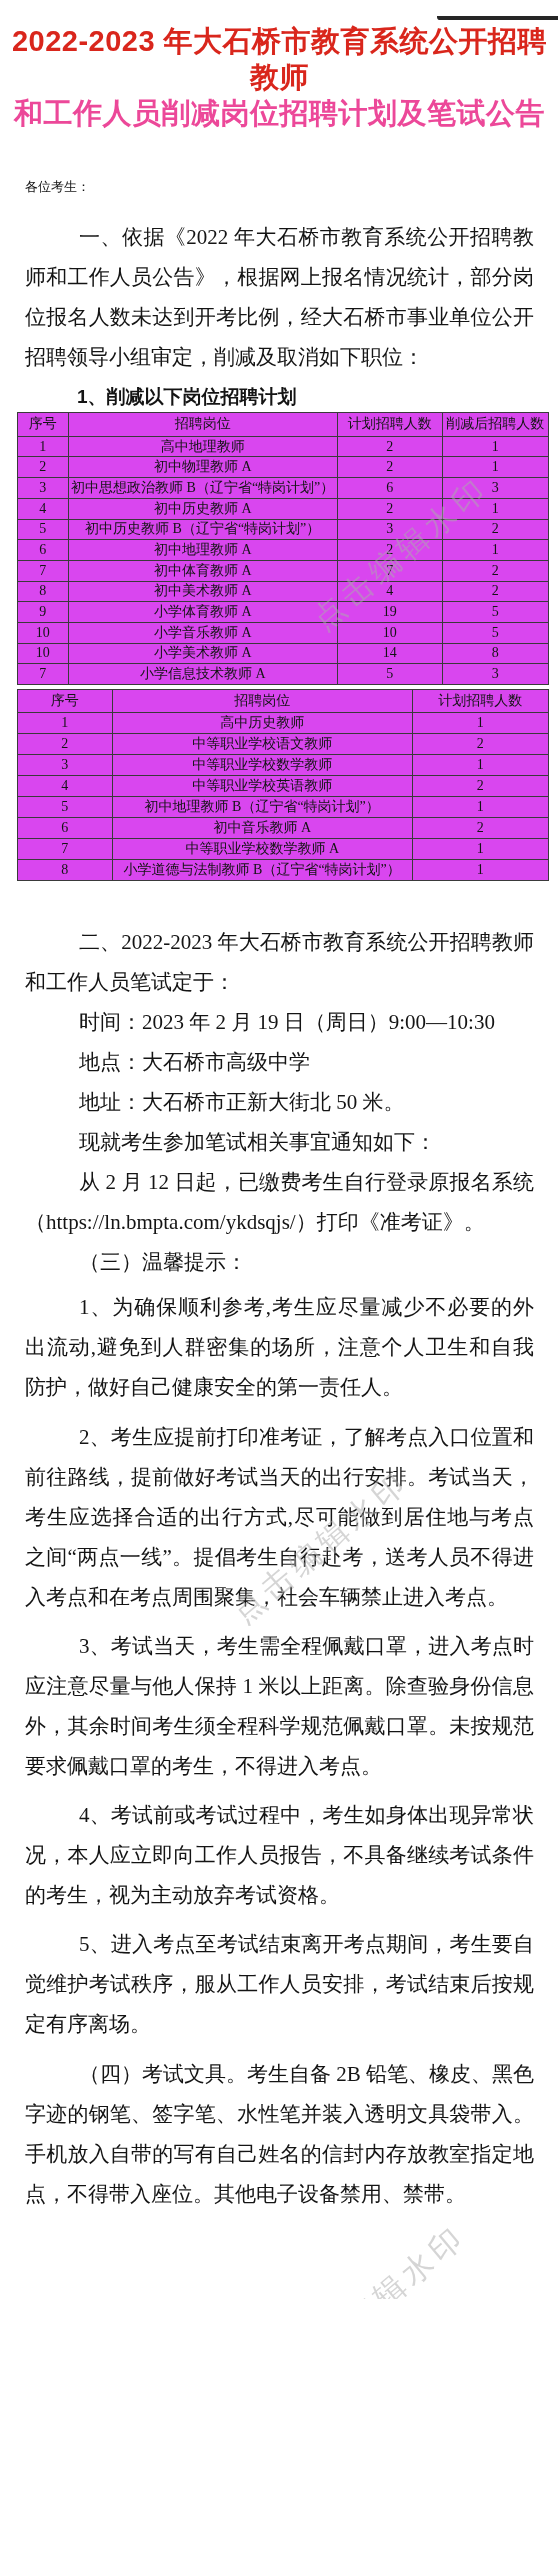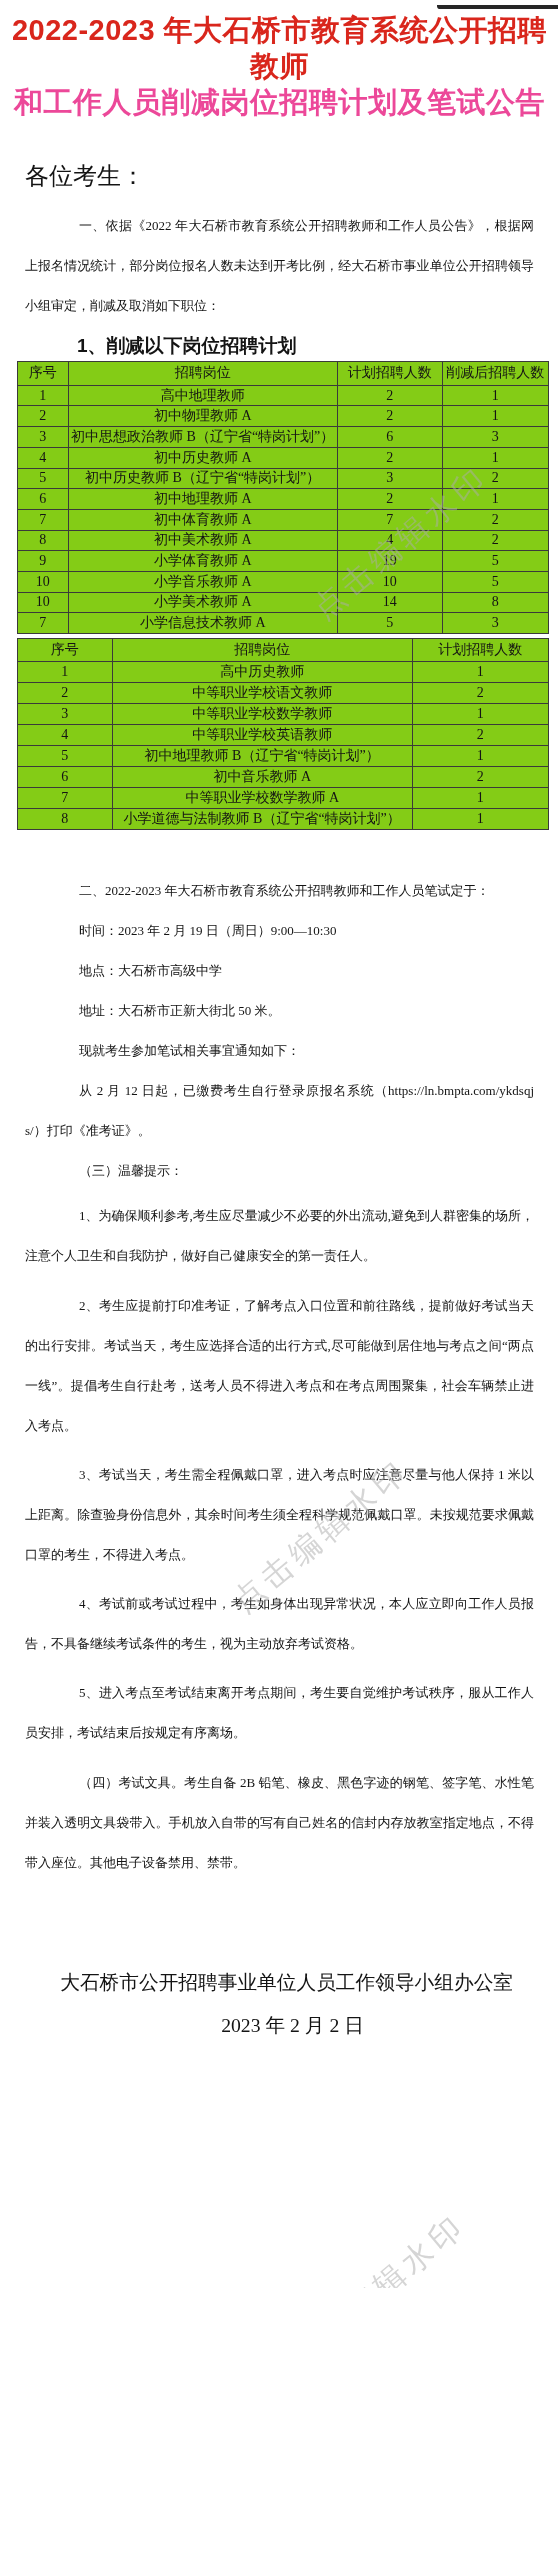--- a/index.html
+++ b/index.html
@@ -1,62 +1,62 @@
 <!DOCTYPE html>
 <html style="font-size:8.3px"><head>
 <meta charset="utf-8">
 <style>
   html,body{margin:0;padding:0;background:#ffffff;}
   .page{
     position:relative;
     width:559px;height:2283px;
-    margin:5px auto;
+    margin:16px auto;
     background:#ffffff;
     font-family:"Liberation Serif","DejaVu Serif",serif;
     color:#141414;
     overflow:hidden;
   }
   .body-col{padding:0 25px;}
   .doc-title{
     padding-top:7.2px;
     text-align:center;
     font-family:"Liberation Sans","DejaVu Sans",sans-serif;
     font-weight:700;
     font-size:29px;
     line-height:36px;
     letter-spacing:0.5px;
   }
   .salutation{
     margin-top:36px;
-    font-size:24px;
+    font-size:13px;
     line-height:40px;
   }
   .para{
     margin:0;
-    font-size:13px;
+    font-size:21px;
     line-height:40px;
     text-align:justify;
     text-indent:54px;
     word-break:break-all;
   }
   .mt-intro{margin-top:10.3px;}
   .section-heading{
     margin:5.2px 0 0 52px;
     font-family:"Liberation Sans","DejaVu Sans",sans-serif;
     font-weight:700;
     font-size:19px;
     line-height:27px;
   }
   .h2-gap{margin-top:39px;}
   .doc-table{
     border-collapse:collapse;
     table-layout:fixed;
     width:530px;
     margin-left:-8.3px;
-    background:#84cc16;
+    background:#d946ef;
   }
   .doc-table th,.doc-table td{
     border:1px solid #3a3a3a;
     text-align:center;
     vertical-align:middle;
     font-size:14px;
     font-weight:400;
     padding:0;
     overflow:hidden;
     white-space:nowrap;

